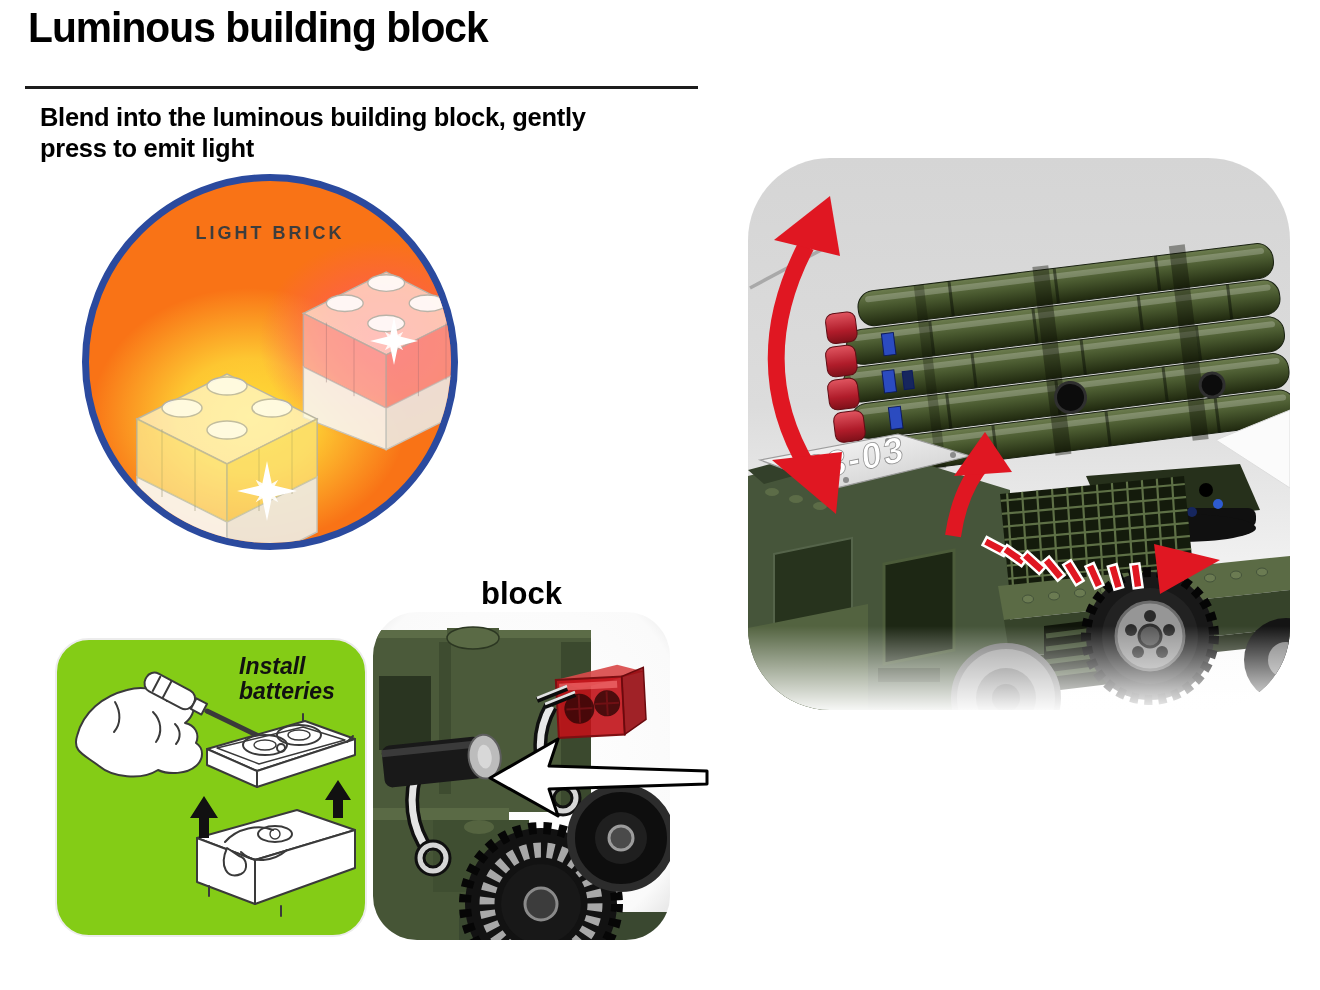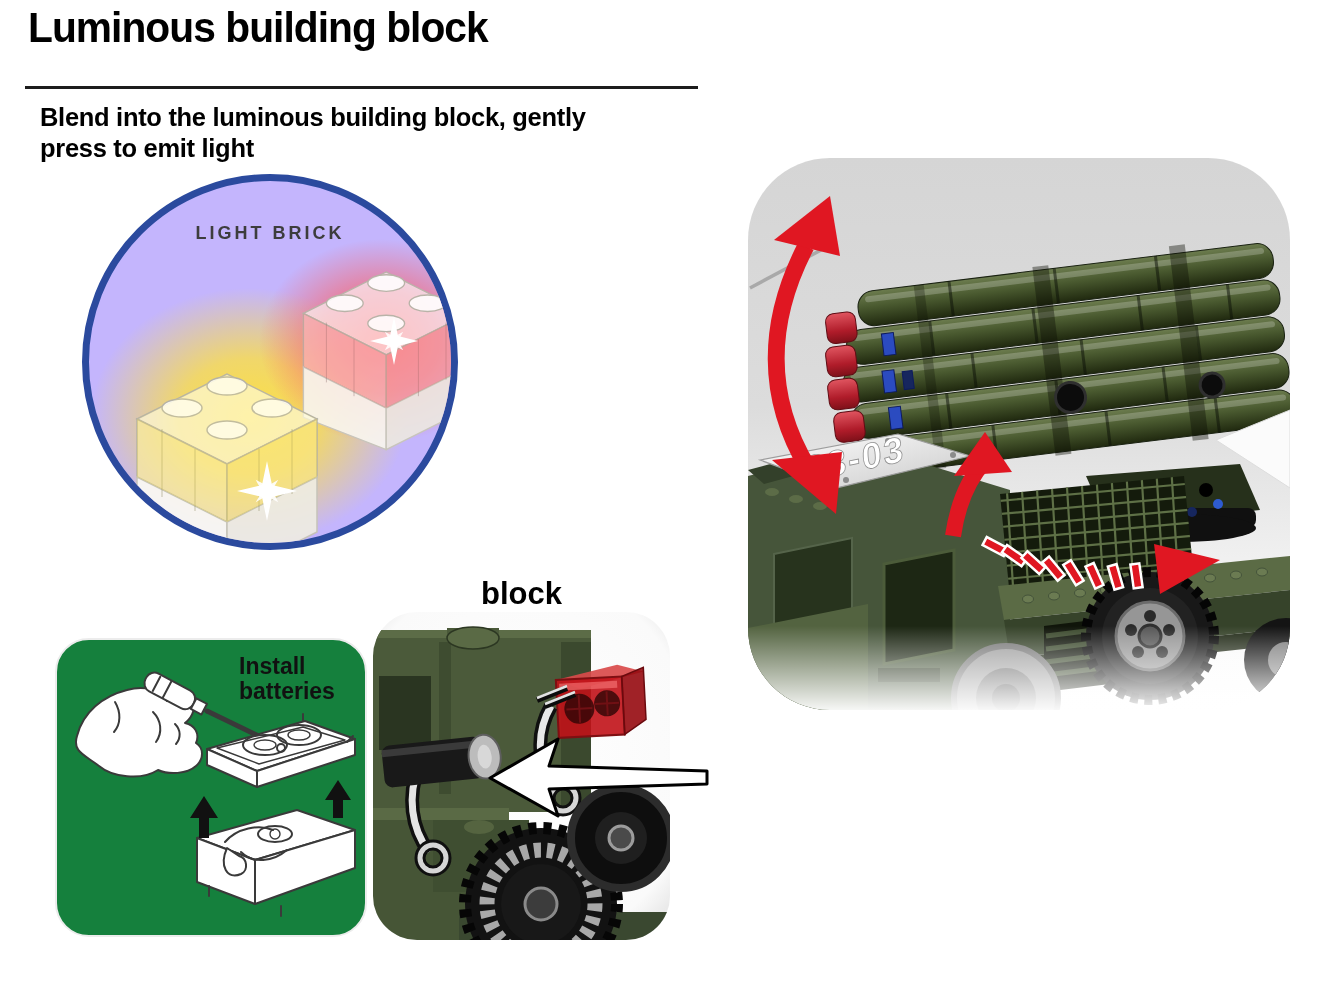--- a/index.html
+++ b/index.html
@@ -14,31 +14,31 @@
   .title-rule{position:absolute;left:25px;top:86px;width:673px;height:3px;background:#1c1c1c;}
   .intro{
     position:absolute;left:40px;top:102px;margin:0;
     font-size:26px;font-weight:bold;color:#000;line-height:31px;letter-spacing:-0.3px;
     transform:scaleX(.98);transform-origin:left top;
   }
   .intro span{display:block;}
 
   .light-circle{
     position:absolute;left:82px;top:174px;width:376px;height:376px;
-    border:7px solid #2b4a9e;border-radius:50%;box-sizing:border-box;background:#c4b5fd;overflow:hidden;
+    border:7px solid #2b4a9e;border-radius:50%;box-sizing:border-box;background:#f97316;overflow:hidden;
   }
   .light-circle .label{
     position:absolute;left:0;right:0;top:42px;text-align:center;
     font-size:18px;font-weight:600;color:#3d3d3d;letter-spacing:3px;
   }
   .light-circle svg{position:absolute;left:0;top:0;}
 
   .battery-panel{
     position:absolute;left:55px;top:638px;width:312px;height:299px;
-    background:#15803d;border:2px solid #ececec;border-radius:34px;box-sizing:border-box;overflow:hidden;
+    background:#84cc16;border:2px solid #ececec;border-radius:34px;box-sizing:border-box;overflow:hidden;font-style:italic;
   }
   .battery-panel .label{
     position:absolute;left:182px;top:14px;font-size:23px;font-weight:bold;color:#111;line-height:25px;
   }
   .battery-panel svg{position:absolute;left:0;top:0;}
 
   .switch-label{
     position:absolute;left:373px;top:576px;width:297px;text-align:center;
     font-size:31px;font-weight:bold;color:#000;
   }

